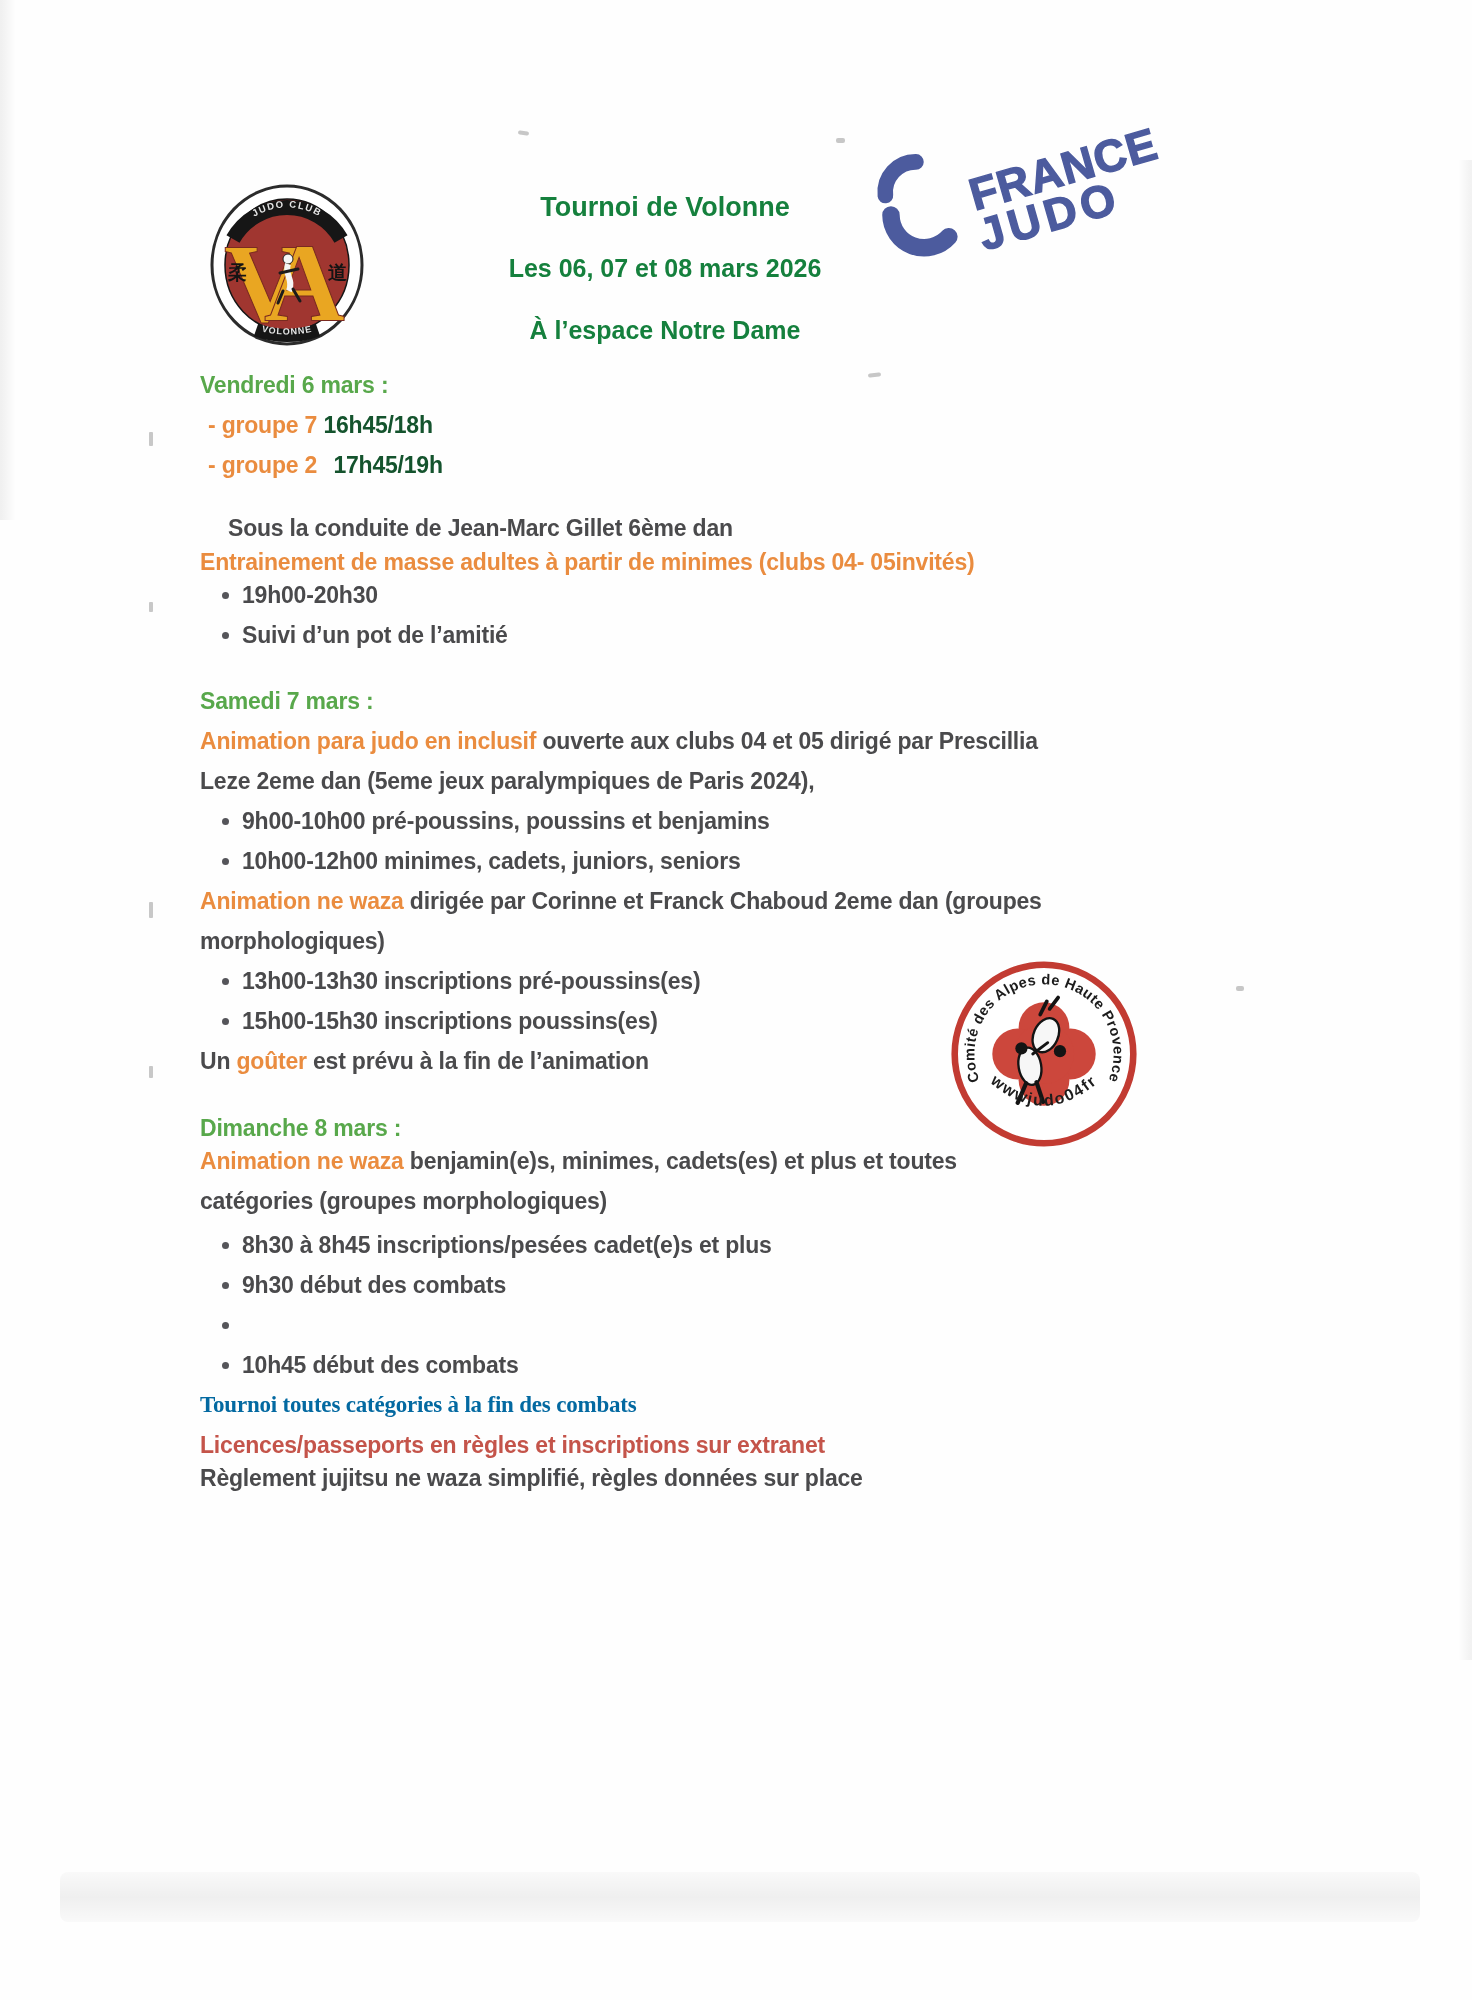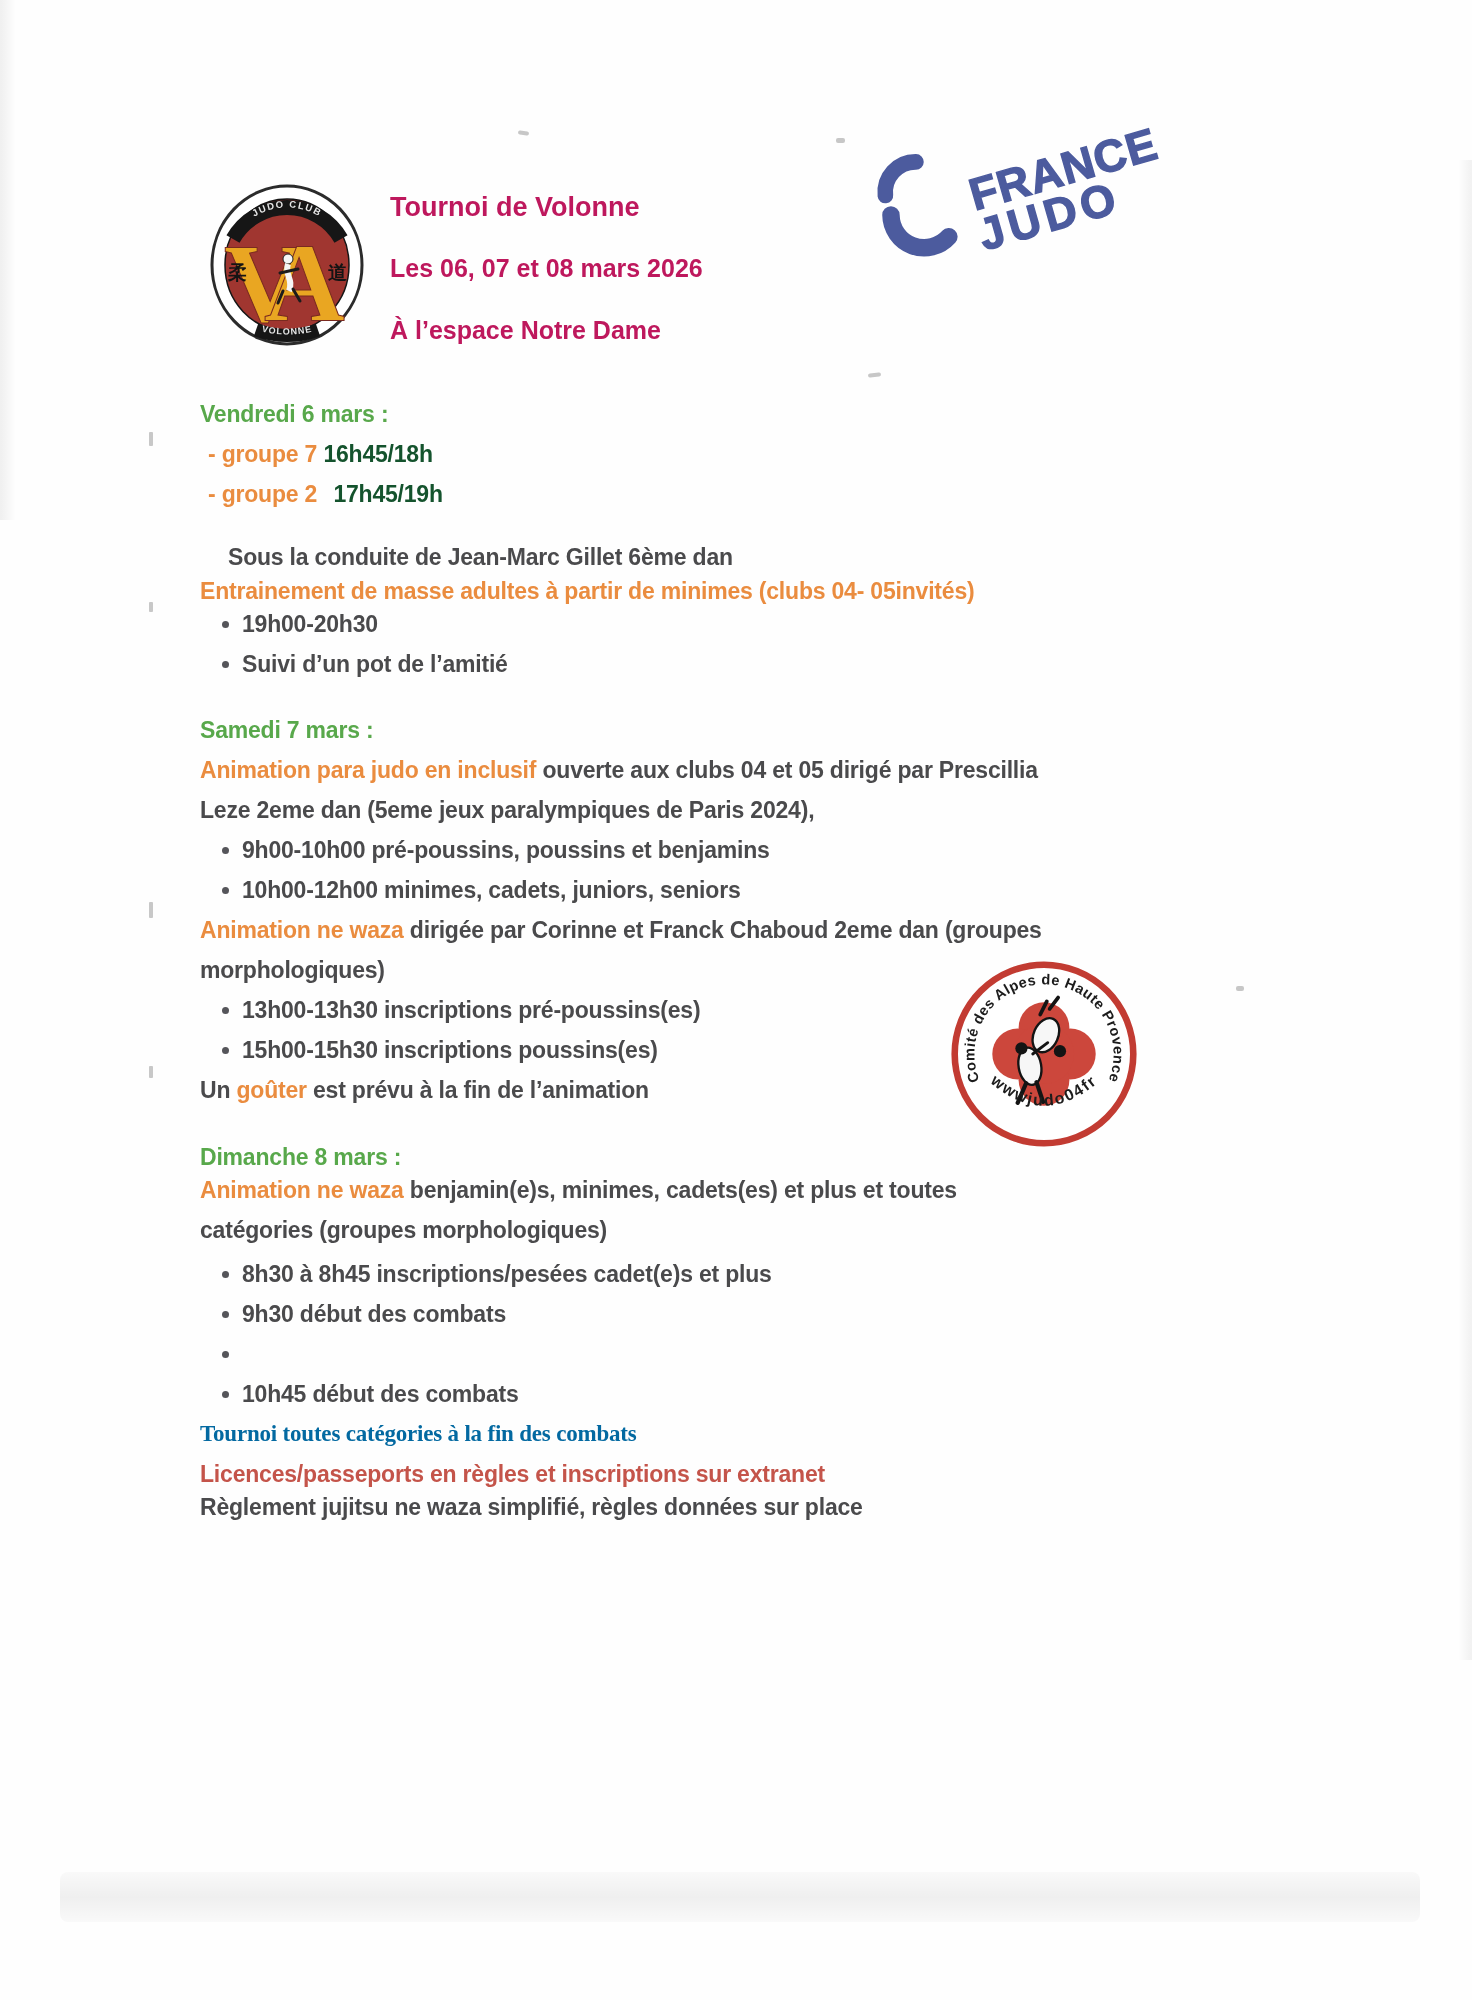--- a/index.html
+++ b/index.html
@@ -11,38 +11,38 @@
   .artifact{position:absolute;pointer-events:none;}
   .edge-left{left:0;top:0;width:16px;height:520px;background:linear-gradient(90deg,rgba(0,0,0,.06),rgba(0,0,0,0));}
   .edge-right{right:0;top:160px;width:14px;height:1500px;background:linear-gradient(270deg,rgba(0,0,0,.05),rgba(0,0,0,0));}
   .band-bottom{left:60px;top:1872px;width:1360px;height:50px;background:linear-gradient(180deg,rgba(0,0,0,.02),rgba(0,0,0,.06),rgba(0,0,0,.02));border-radius:8px;}
   .speck{background:#b9b9b9;border-radius:2px;opacity:.8;}
   .dash{background:#9a9a9a;opacity:.55;border-radius:1px;}
 
   
   .club-logo{position:absolute;left:208px;top:183px;}
   .title-block{
-    position:absolute;left:390px;top:192px;width:550px;
-    color:#be185d;font-weight:700;
+    position:absolute;left:390px;top:192px;width:550px;text-align:center;
+    color:#15803d;font-weight:700;
   }
   .title-l1{font-size:27px;line-height:30px;}
   .title-l2{font-size:25px;line-height:30px;margin-top:31px;}
   .title-l3{font-size:25px;line-height:30px;margin-top:32px;}
 
   .fj{
     position:absolute;left:872px;top:150px;display:flex;align-items:flex-start;gap:8px;
     transform:rotate(-16deg);transform-origin:40px 60px;color:#4c5b9e;
   }
   .fj-words{font-weight:700;font-size:45px;line-height:41px;letter-spacing:1px;margin-top:42px;
     font-family:"Liberation Sans",sans-serif;-webkit-text-stroke:1.4px #4c5b9e;}
   .fj-judo{letter-spacing:5px;margin-left:-2px;}
 
   
   .doc-body{
-    position:absolute;left:200px;top:394px;width:1020px;
+    position:absolute;left:200px;top:365px;width:1020px;
     font-size:23px;font-weight:700;line-height:40px;color:#4a4a4c;letter-spacing:-.2px;
   }
   .line{min-height:40px;}
   .green{color:#58a84b;}
   .orange{color:#ea8c3f;}
   .brick{color:#c4544a;}
   .bright{color:#0369a1;font-family:Liberation Serif, serif;}
   .dark{color:#14532d;}
   .ind-sm{margin-left:8px;}
   .ind-md{margin-left:28px;}

